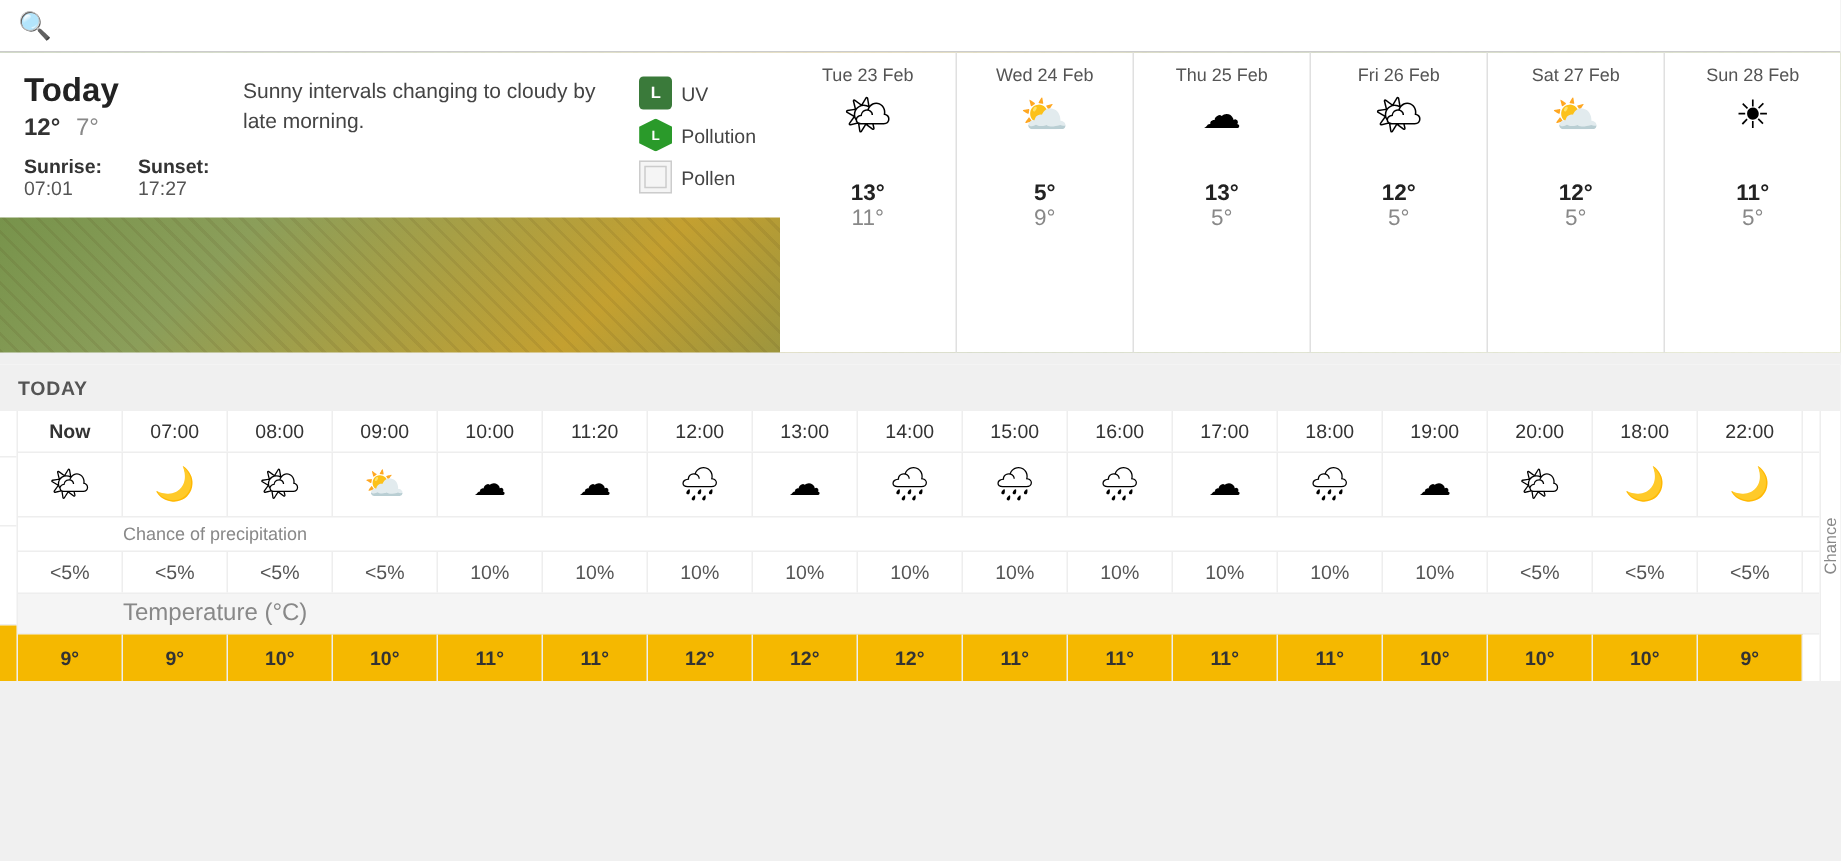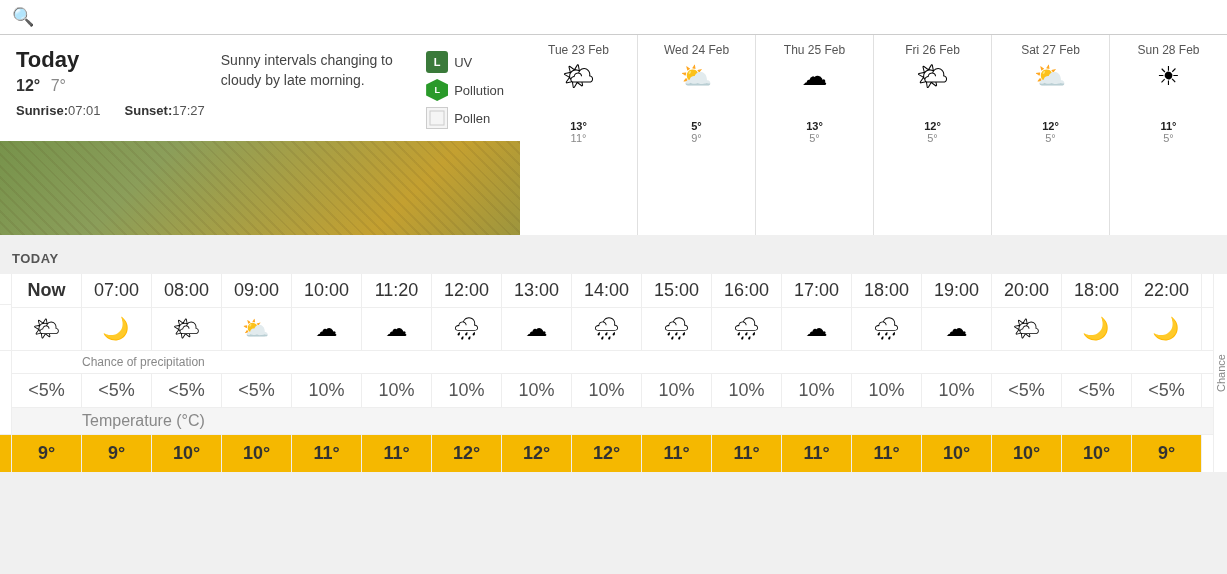--- a/index.html
+++ b/index.html
@@ -52,21 +52,21 @@
       padding: 12px 16px;
       display: flex;
       align-items: flex-start;
       gap: 16px;
     }
     .today-left { min-width: 130px; }
     .today-title { font-size: 22px; font-weight: bold; color: #222; margin-bottom: 4px; }
     .today-temps { font-size: 16px; color: #333; margin-bottom: 8px; }
     .today-temps .high { font-weight: bold; }
     .today-sunrise { display: flex; gap: 24px; font-size: 13px; color: #555; }
-    .today-sunrise span { display: flex; flex-direction: row; }
+    .today-sunrise span { display: flex; flex-direction: column; }
     .today-sunrise label { font-weight: bold; color: #333; }
 
     .today-desc { font-size: 14px; color: #444; flex: 1; padding-top: 4px; line-height: 1.4; }
 
     .today-indicators {
       display: flex;
       flex-direction: column;
       gap: 6px;
       padding-top: 4px;
     }
@@ -104,42 +104,42 @@
     }
     .forecast-day {
       flex: 1;
       border-left: 1px solid #e0e0e0;
       padding: 8px 6px;
       text-align: center;
     }
     .forecast-day:first-child { border-left: none; }
     .forecast-date { font-size: 12px; color: #555; margin-bottom: 4px; }
     .forecast-icon { font-size: 26px; margin: 4px 0; }
-    .forecast-temps { font-size: 11px; margin-top: 28px; }
+    .forecast-temps { font-size: 15px; margin-top: 28px; }
     .forecast-temps .fhigh { font-weight: bold; color: #222; }
     .forecast-temps .flow { color: #888; }
 
     
     .hourly-section {
       background: white;
       margin-top: 8px;
     }
     .hourly-header {
       background: #f0f0f0;
       padding: 8px 12px;
       font-size: 13px;
       font-weight: bold;
       color: #555;
       letter-spacing: 0.5px;
     }
     .time-cell {
       min-width: 70px;
       padding: 6px 4px;
       text-align: center;
-      font-size: 18px;
+      font-size: 13px;
       color: #333;
       border-right: 1px solid #eee;
       flex-shrink: 0;
     }
     .time-cell:first-child { min-width: 70px; }
     .time-cell.bold { font-weight: bold; }
     .icon-cell {
       min-width: 70px;
       padding: 8px 4px;
       text-align: center;

